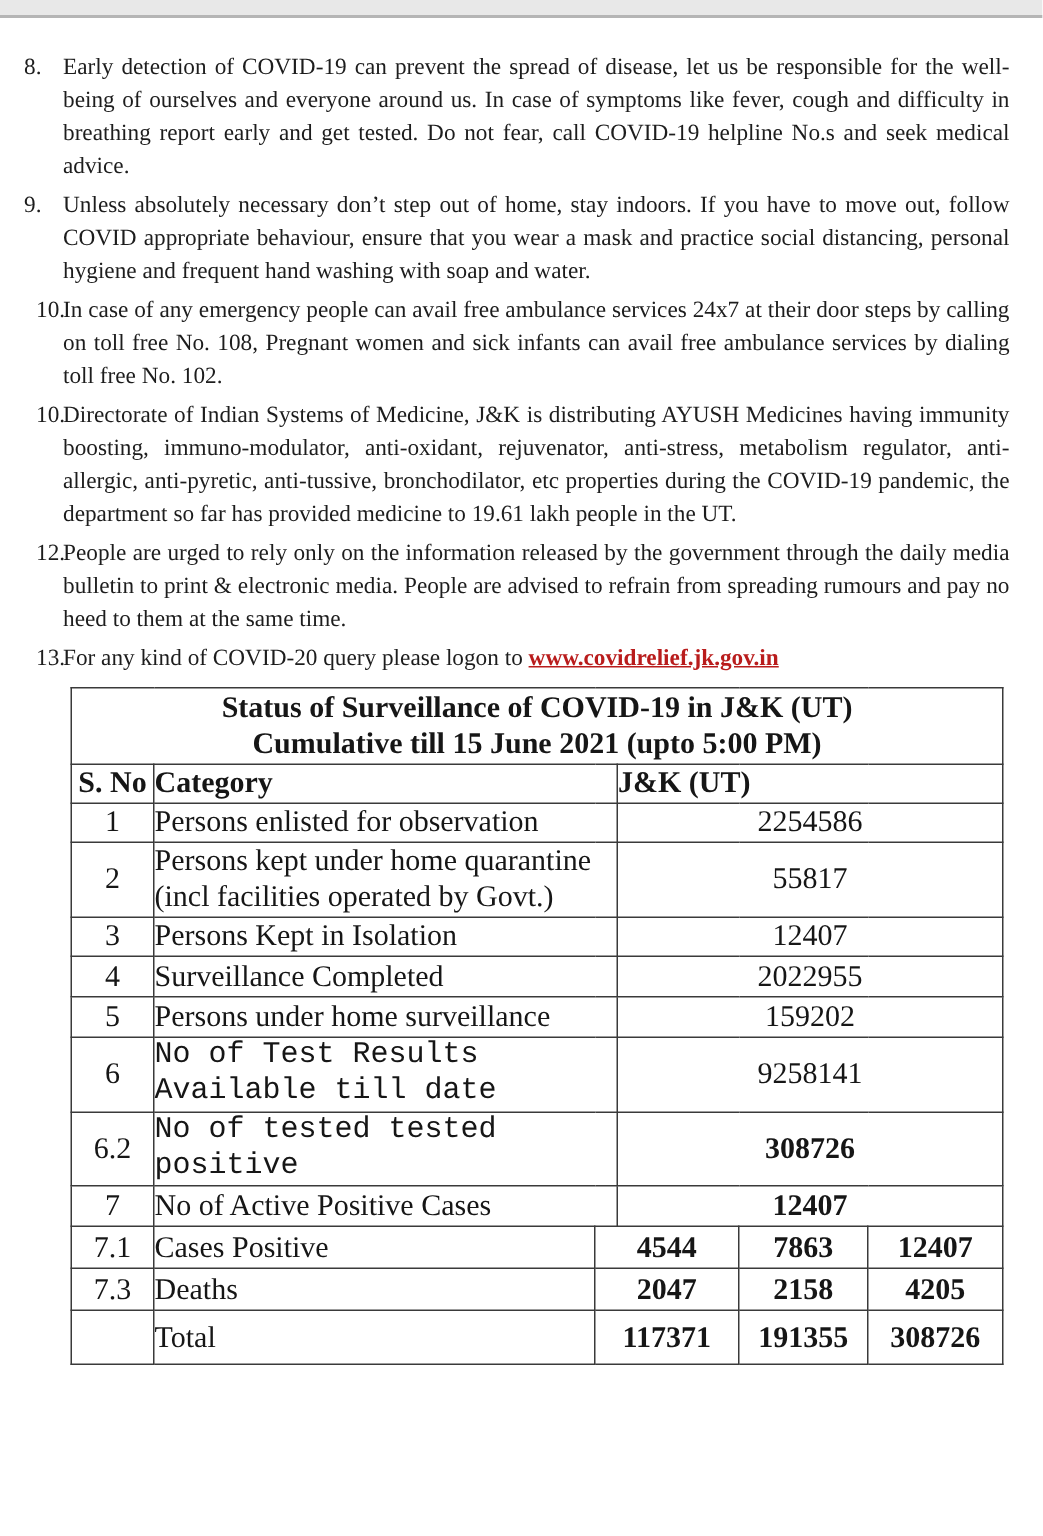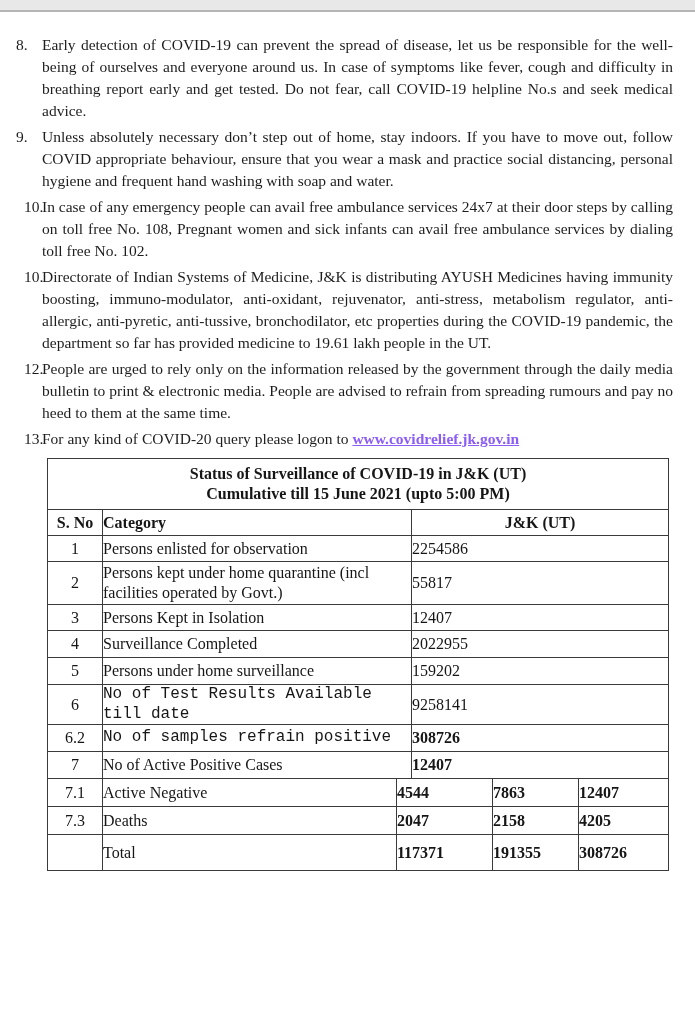--- a/index.html
+++ b/index.html
@@ -31,51 +31,51 @@
     color:#1d1d1d;
   }
   .li .num{
     position:absolute;
     left:16px;top:0;
     width:30px;
     text-align:left;
   }
   .li.single-digit .num{left:8px;}
   .b{font-weight:normal;}
-  .link{font-weight:bold;text-decoration:underline;color:#8b5cf6;}
+  .link{font-weight:bold;text-decoration:underline;color:#b91c1c;}
   
   .tbl-wrap{margin-top:8px;margin-left:39px;}
   table.covid{
     border-collapse:collapse;
     width:621px;
     table-layout:fixed;
     color:#161616;
   }
   table.covid td, table.covid th{
     border:1.5px solid #3a3a3a;
     padding:0;
-    font-size:16px;
+    font-size:20px;
     line-height:1.22;
     vertical-align:middle;
     overflow:hidden;
   }
   .title-cell{
     text-align:center;
     font-weight:bold;
     font-size:16.5px;
     height:50px;
     line-height:23px;
   }
   th{font-weight:bold;}
   .sno{text-align:center;}
   .cat{text-align:left;padding-left:9px;padding-right:4px;}
-  .val{}
+  .val{text-align:center;}
   .hdr-row th{text-align:left;padding-left:9px;font-size:16.5px;margin-top:47px;}
   .hdr-row th.sno{text-align:center;padding-left:0;}
-  .hdr-row th.val{text-align:center;padding-left:0;}
+  .hdr-row th.val{padding-left:0;}
   .h26{height:26px;} .h27{height:27px;} .h28{height:28px;}
   .h43{height:43px;} .h38{height:38px;} .h36{height:36px;}
   .sm{font-size:15px;font-family:Liberation Mono, monospace;}
   .bv{font-weight:bold;}
   .region-hdr th{
     text-align:center;
     font-size:16.5px;
     vertical-align:middle;
     padding-top:10px;
   }
@@ -175,33 +175,33 @@
         <td class="cat" colspan="2">Persons under home surveillance</td>
         <td class="val" colspan="3">159202</td>
       </tr>
       <tr class="h27">
         <td class="sno">6</td>
         <td class="cat sm" colspan="2">No of Test Results Available till date</td>
         <td class="val" colspan="3">9258141</td>
       </tr>
       <tr class="h27">
         <td class="sno">6.2</td>
-        <td class="cat sm" colspan="2">No of samples refrain positive</td>
+        <td class="cat sm" colspan="2">No of tested tested positive</td>
         <td class="val bv" colspan="3">308726</td>
       </tr>
       <tr class="h27">
         <td class="sno">7</td>
         <td class="cat" colspan="2">No of Active Positive Cases</td>
         <td class="val bv" colspan="3">12407</td>
       </tr>
 
 
       <tr class="h28">
         <td class="sno">7.1</td>
-        <td class="cat">Active Negative</td>
+        <td class="cat">Cases Positive</td>
         <td class="val bv" colspan="2">4544</td>
         <td class="val bv">7863</td>
         <td class="val bv">12407</td>
       </tr>
       <tr class="h28">
         <td class="sno">7.3</td>
         <td class="cat">Deaths</td>
         <td class="val bv" colspan="2">2047</td>
         <td class="val bv">2158</td>
         <td class="val bv">4205</td>

